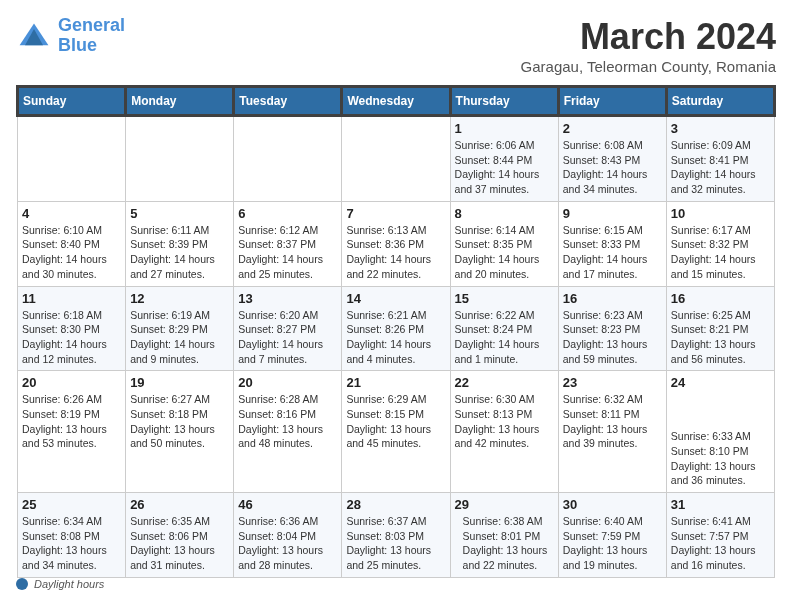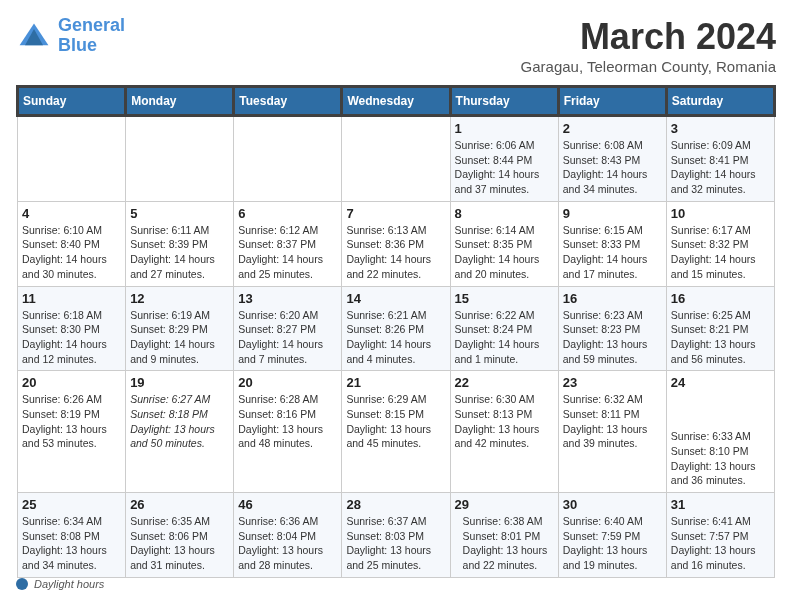--- a/index.html
+++ b/index.html
@@ -269,21 +269,21 @@
       <tr>
         <td>
           <span class="day-number">20</span>
           <div class="day-info" style="white-space: pre-line;">Sunrise: 6:26 AM
 Sunset: 8:19 PM
 Daylight: 13 hours
 and 53 minutes.</div>
         </td>
         <td>
           <span class="day-number">19</span>
-          <div class="day-info" style="white-space: pre-line; font-style: italic;">Sunrise: 6:27 AM
+          <div class="day-info" style="white-space: pre-line;">Sunrise: 6:27 AM
 Sunset: 8:18 PM
 Daylight: 13 hours
 and 50 minutes.</div>
         </td>
         <td>
           <span class="day-number">20</span>
           <div class="day-info" style="white-space: pre-line;">Sunrise: 6:28 AM
 Sunset: 8:16 PM
 Daylight: 13 hours
 and 48 minutes.</div>

